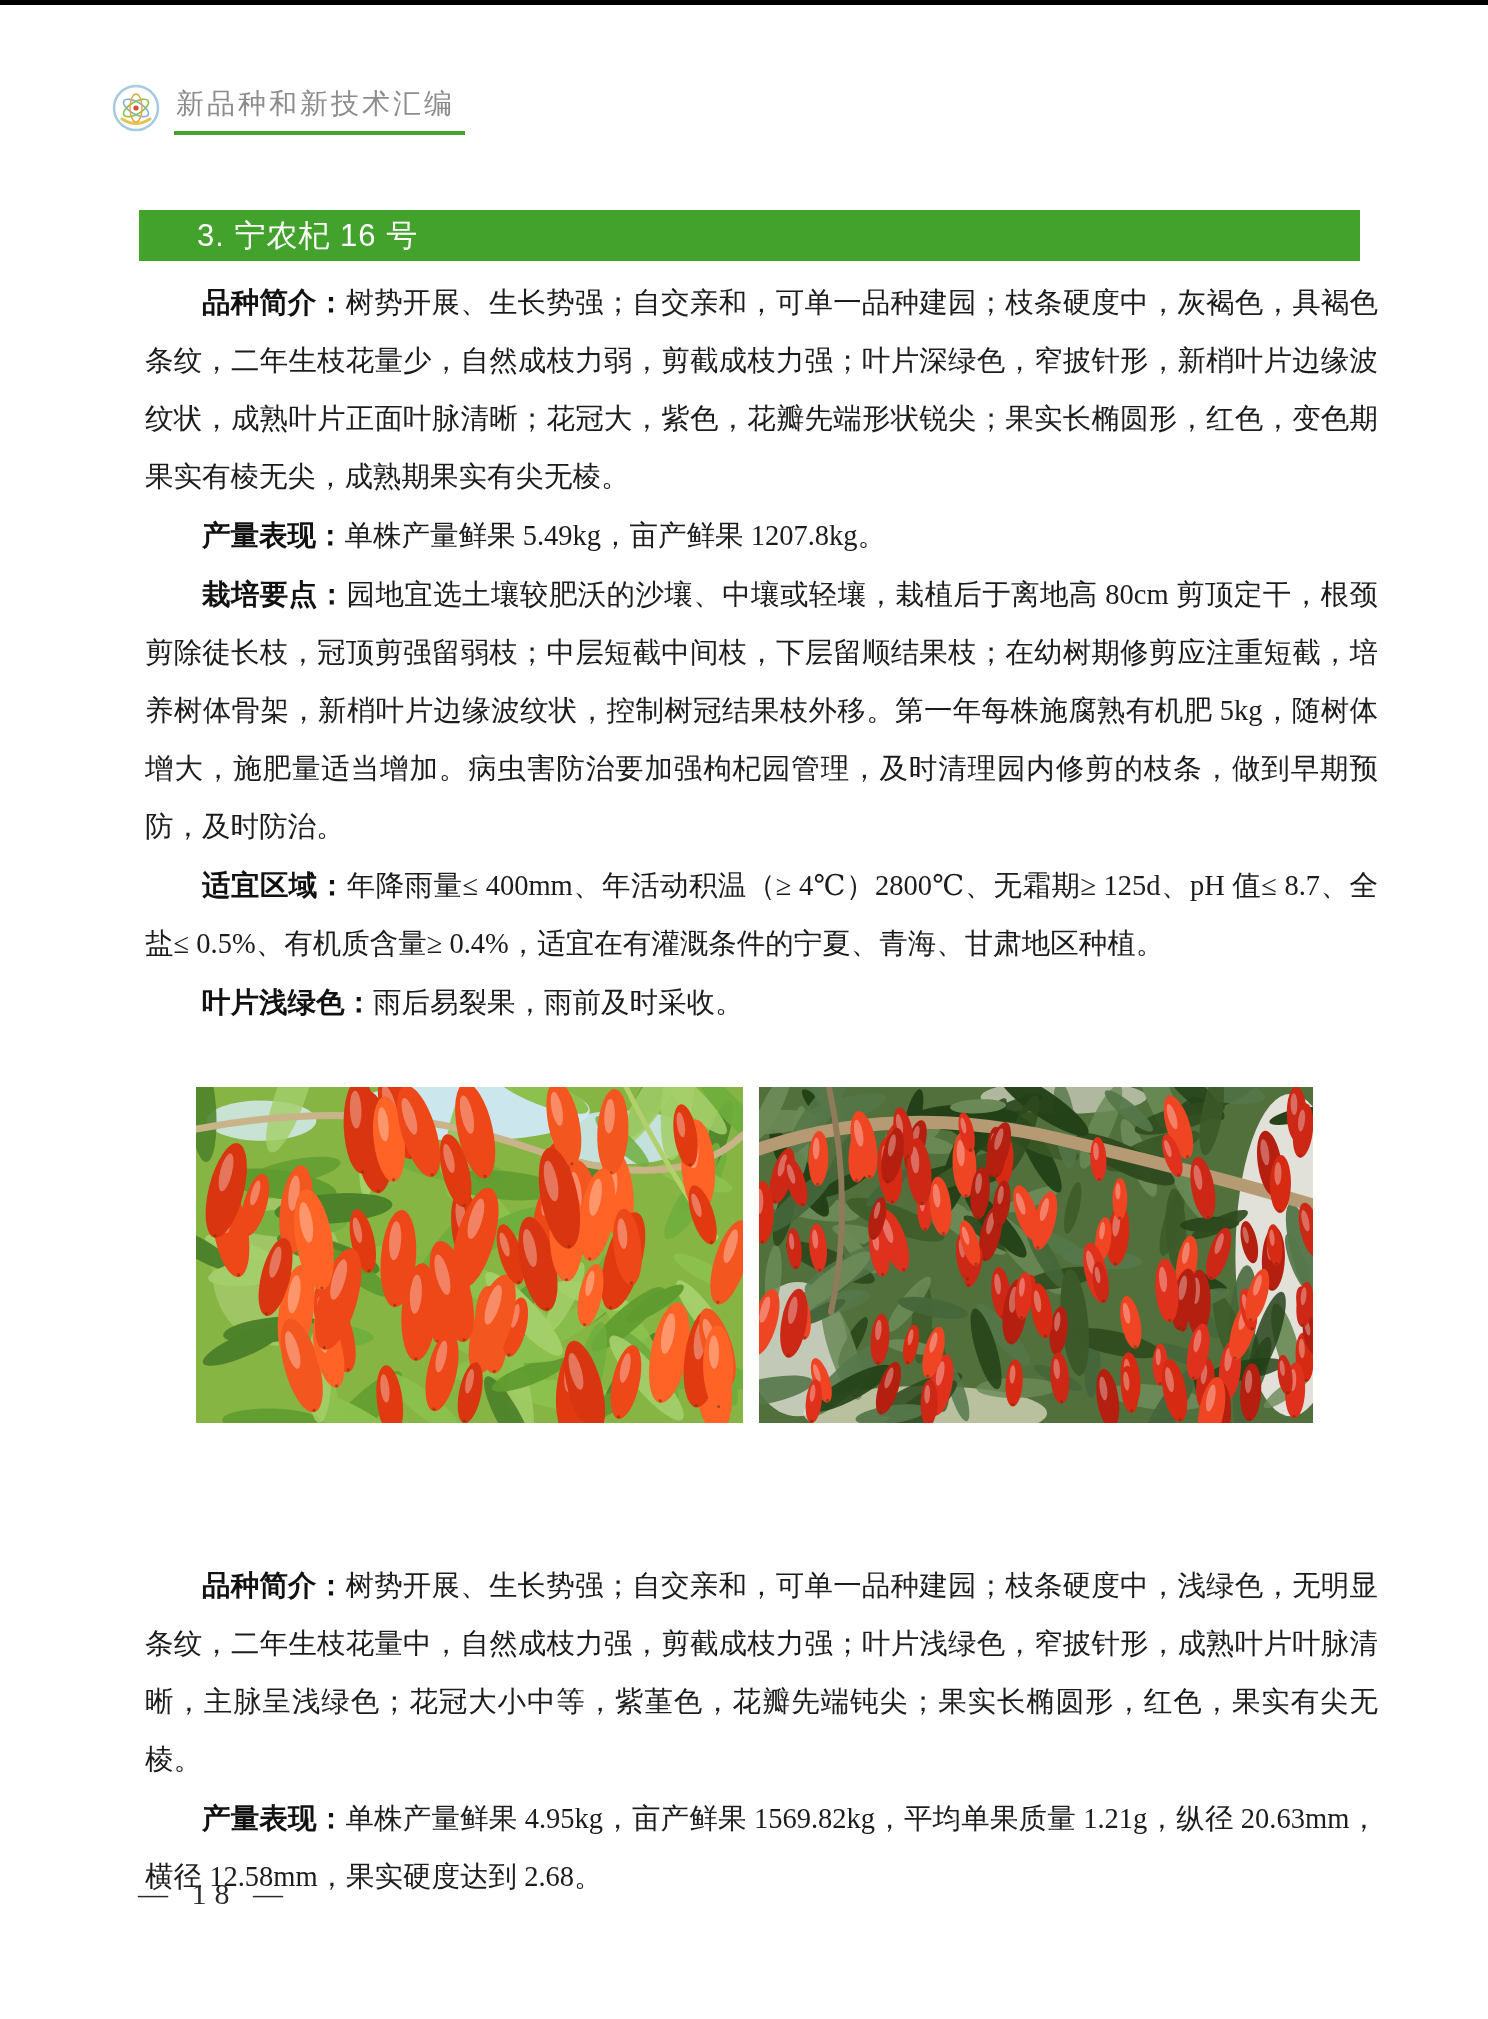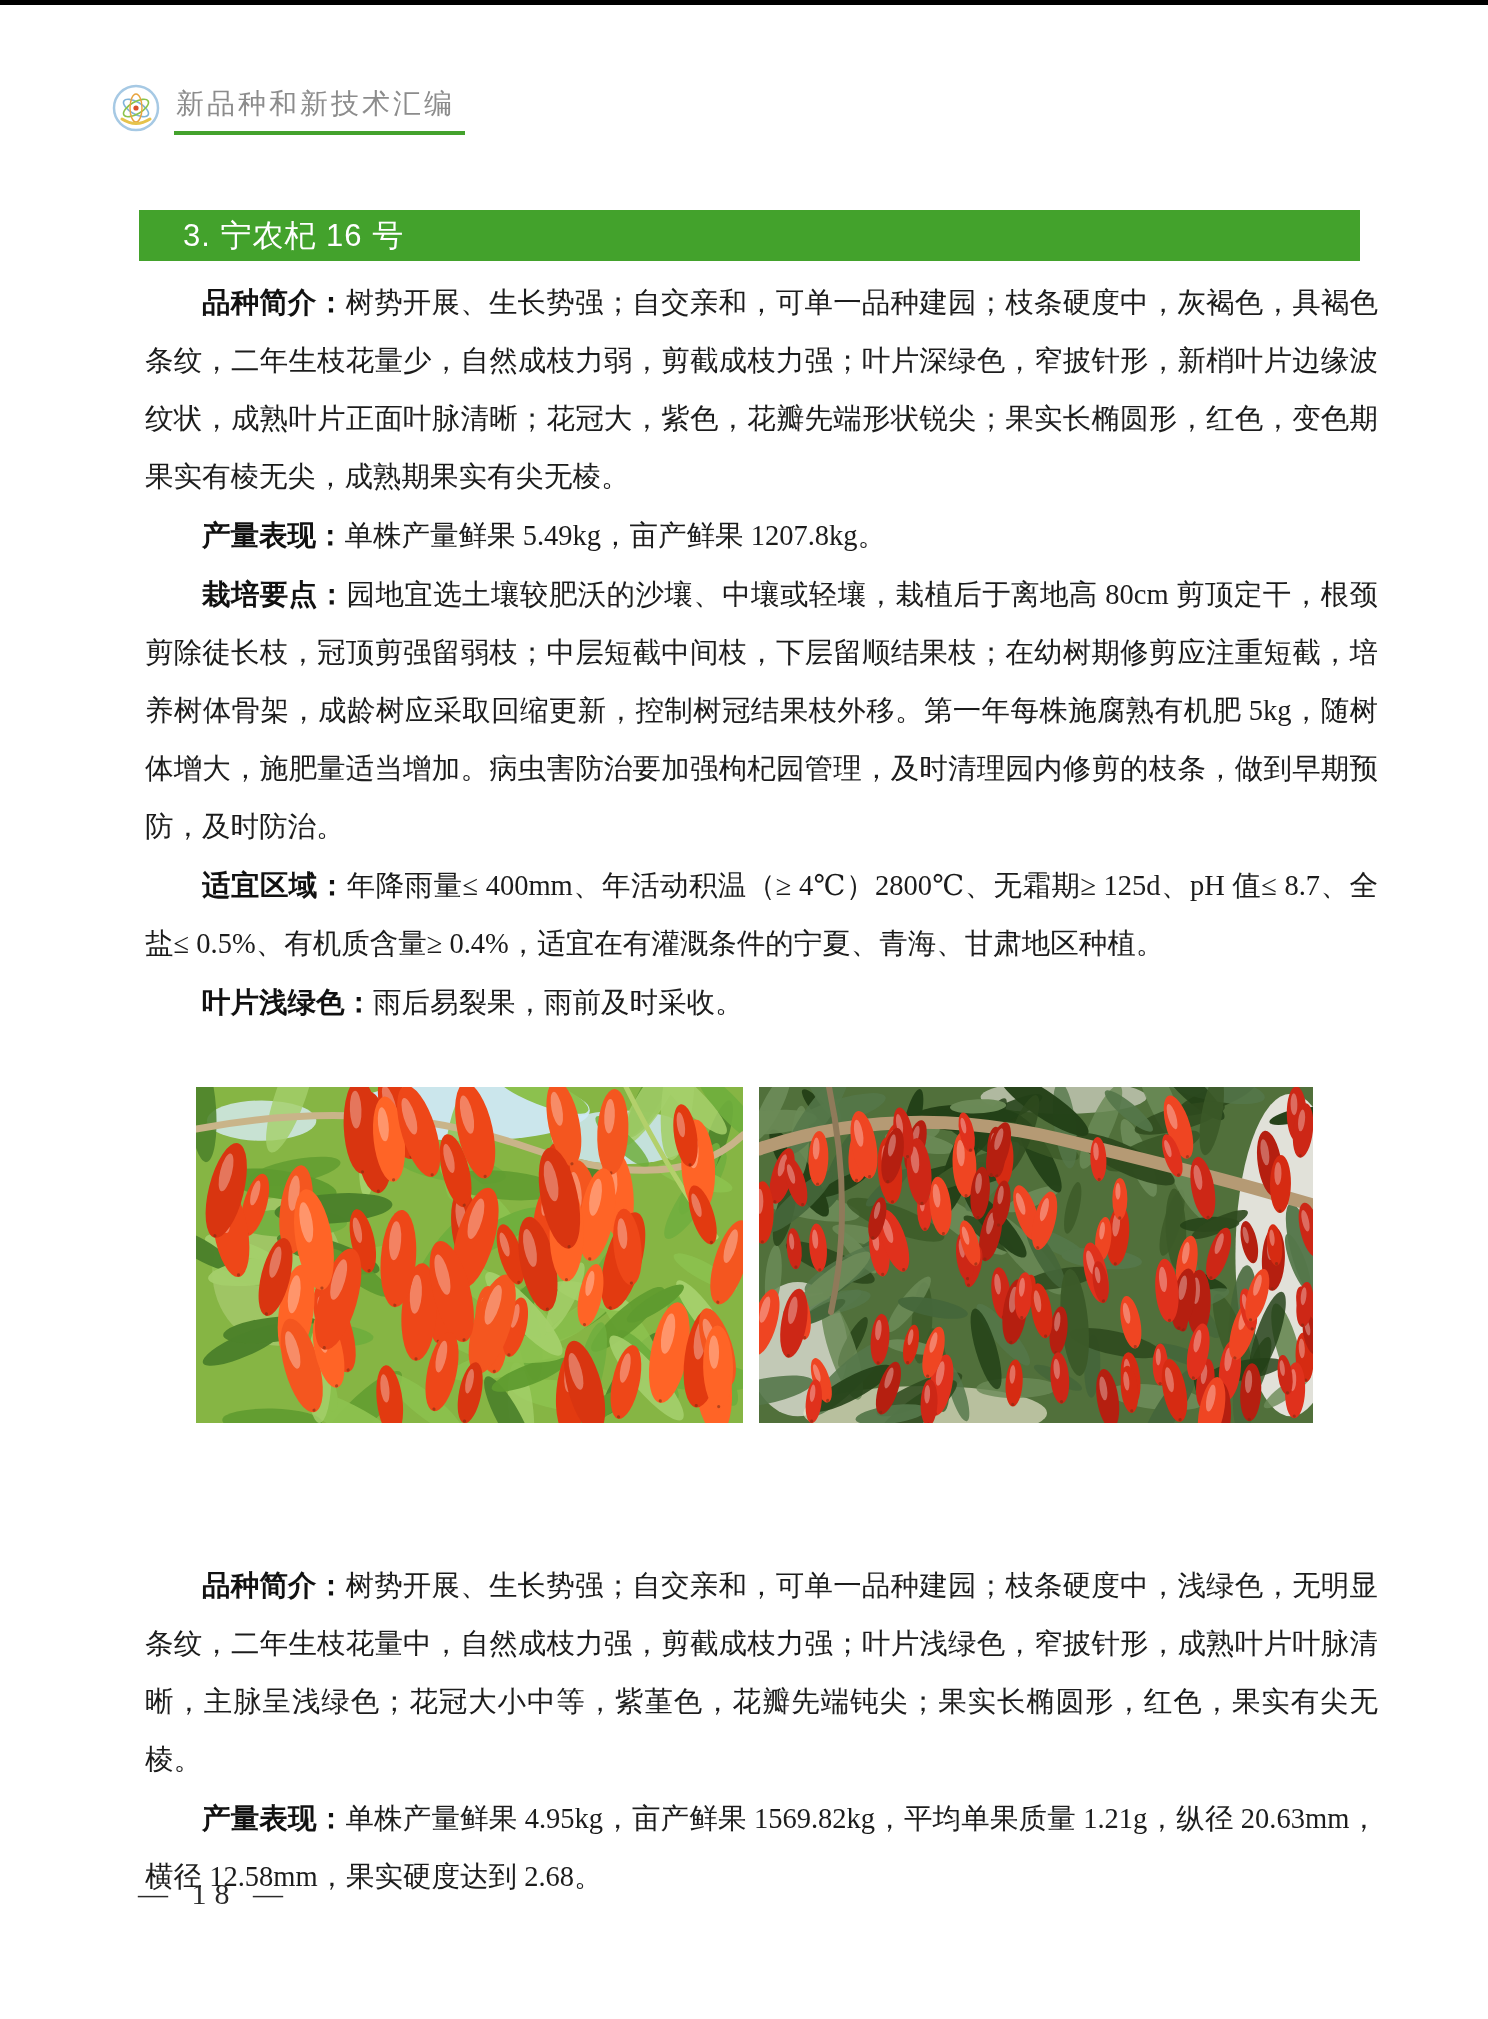--- a/index.html
+++ b/index.html
@@ -6,21 +6,21 @@
   .page{position:relative;width:1488px;height:2019px;background:#fff;overflow:hidden;
         font-family:"Liberation Serif","DejaVu Serif",serif;color:#1c1c1c;}
   .topbar{position:absolute;top:0;left:0;width:1488px;height:5px;background:#000;}
   .header{position:absolute;top:84px;left:112px;display:flex;align-items:flex-start;}
   .logo{width:48px;height:48px;flex:0 0 auto;}
   .header-title{margin-left:14px;font-family:"Liberation Sans","DejaVu Sans",sans-serif;
         font-size:28px;line-height:40px;letter-spacing:3px;color:#8c8c8c;font-weight:500;
         padding:0 10px 7px 2px;border-bottom:4px solid #44a22d;}
   .banner{position:absolute;left:139px;width:1221px;height:51px;background:#43a22c;
         color:#ffffff;font-family:"Liberation Sans","DejaVu Sans",sans-serif;
-        font-size:31px;line-height:51px;padding-left:44px;box-sizing:border-box;
+        font-size:31px;line-height:51px;padding-left:58px;box-sizing:border-box;
         letter-spacing:1px;font-weight:500;}
   #banner-16{top:210px;}
   #banner-17{top:1492px;}
   .textblock{position:absolute;left:145px;width:1233px;text-align:justify;
         font-size:28.5px;line-height:58px;color:#1c1c1c;}
   #text-16{top:273px;}
   #text-17{top:1556px;}
   .textblock p{margin:0;text-indent:2em;}
   .para-label{font-family:"Liberation Sans","DejaVu Sans",sans-serif;font-weight:700;color:#111;}
   .photo{position:absolute;top:1087px;height:336px;overflow:hidden;background:#6a8f3f;}
@@ -46,21 +46,21 @@
       <path d="M10,35 Q24,44 38,35" fill="none" stroke="#e6c34c" stroke-width="3" stroke-linecap="round"></path>
     </svg>
     <div class="header-title">新品种和新技术汇编</div>
   </div>
 
   <div class="banner" id="banner-16">3. 宁农杞 16 号</div>
 
   <div class="textblock" id="text-16">
     <p><span class="para-label">品种简介：</span><span>树势开展、生长势强；自交亲和，可单一品种建园；枝条硬度中，灰褐色，具褐色条纹，二年生枝花量少，自然成枝力弱，剪截成枝力强；叶片深绿色，窄披针形，新梢叶片边缘波纹状，成熟叶片正面叶脉清晰；花冠大，紫色，花瓣先端形状锐尖；果实长椭圆形，红色，变色期果实有棱无尖，成熟期果实有尖无棱。</span></p>
     <p><span class="para-label">产量表现：</span><span>单株产量鲜果 5.49kg，亩产鲜果 1207.8kg。</span></p>
-    <p><span class="para-label">栽培要点：</span><span>园地宜选土壤较肥沃的沙壤、中壤或轻壤，栽植后于离地高 80cm 剪顶定干，根颈剪除徒长枝，冠顶剪强留弱枝；中层短截中间枝，下层留顺结果枝；在幼树期修剪应注重短截，培养树体骨架，成龄树应采取回缩更新，控制树冠结果枝外移。第一年每株施腐熟有机肥 5kg，随树体增大，施肥量适当增加。病虫害防治要加强枸杞园管理，及时清理园内修剪的枝条，做到早期预防，及时防治。</span></p>
+    <p><span class="para-label">栽培要点：</span><span>园地宜选土壤较肥沃的沙壤、中壤或轻壤，栽植后于离地高 80cm 剪顶定干，根颈剪除徒长枝，冠顶剪强留弱枝；中层短截中间枝，下层留顺结果枝；在幼树期修剪应注重短截，培养树体骨架，新梢叶片边缘波纹状，控制树冠结果枝外移。第一年每株施腐熟有机肥 5kg，随树体增大，施肥量适当增加。病虫害防治要加强枸杞园管理，及时清理园内修剪的枝条，做到早期预防，及时防治。</span></p>
     <p><span class="para-label">适宜区域：</span><span>年降雨量≤ 400mm、年活动积温（≥ 4℃）2800℃、无霜期≥ 125d、pH 值≤ 8.7、全盐≤ 0.5%、有机质含量≥ 0.4%，适宜在有灌溉条件的宁夏、青海、甘肃地区种植。</span></p>
     <p><span class="para-label">叶片浅绿色：</span><span>雨后易裂果，雨前及时采收。</span></p>
   </div>
 
   <div class="photo" id="photo-left" aria-label="宁农杞16号挂果枝条，鲜红色长椭圆形果实，晴天背景">
     <svg id="scene-left" viewBox="0 0 547 336">
         <rect x="0" y="0" width="547" height="336" fill="#86b544"></rect>
         <ellipse cx="273.5" cy="23.520000000000003" rx="120.34" ry="30.24" fill="#cfe9f6" opacity="0.95"></ellipse>
         <ellipse cx="426.66" cy="50.4" rx="71.11" ry="26.88" fill="#cfe9f6" opacity="0.85"></ellipse>
         <ellipse cx="65.64" cy="33.6" rx="54.7" ry="20.16" fill="#d8edf8" opacity="0.8"></ellipse>

